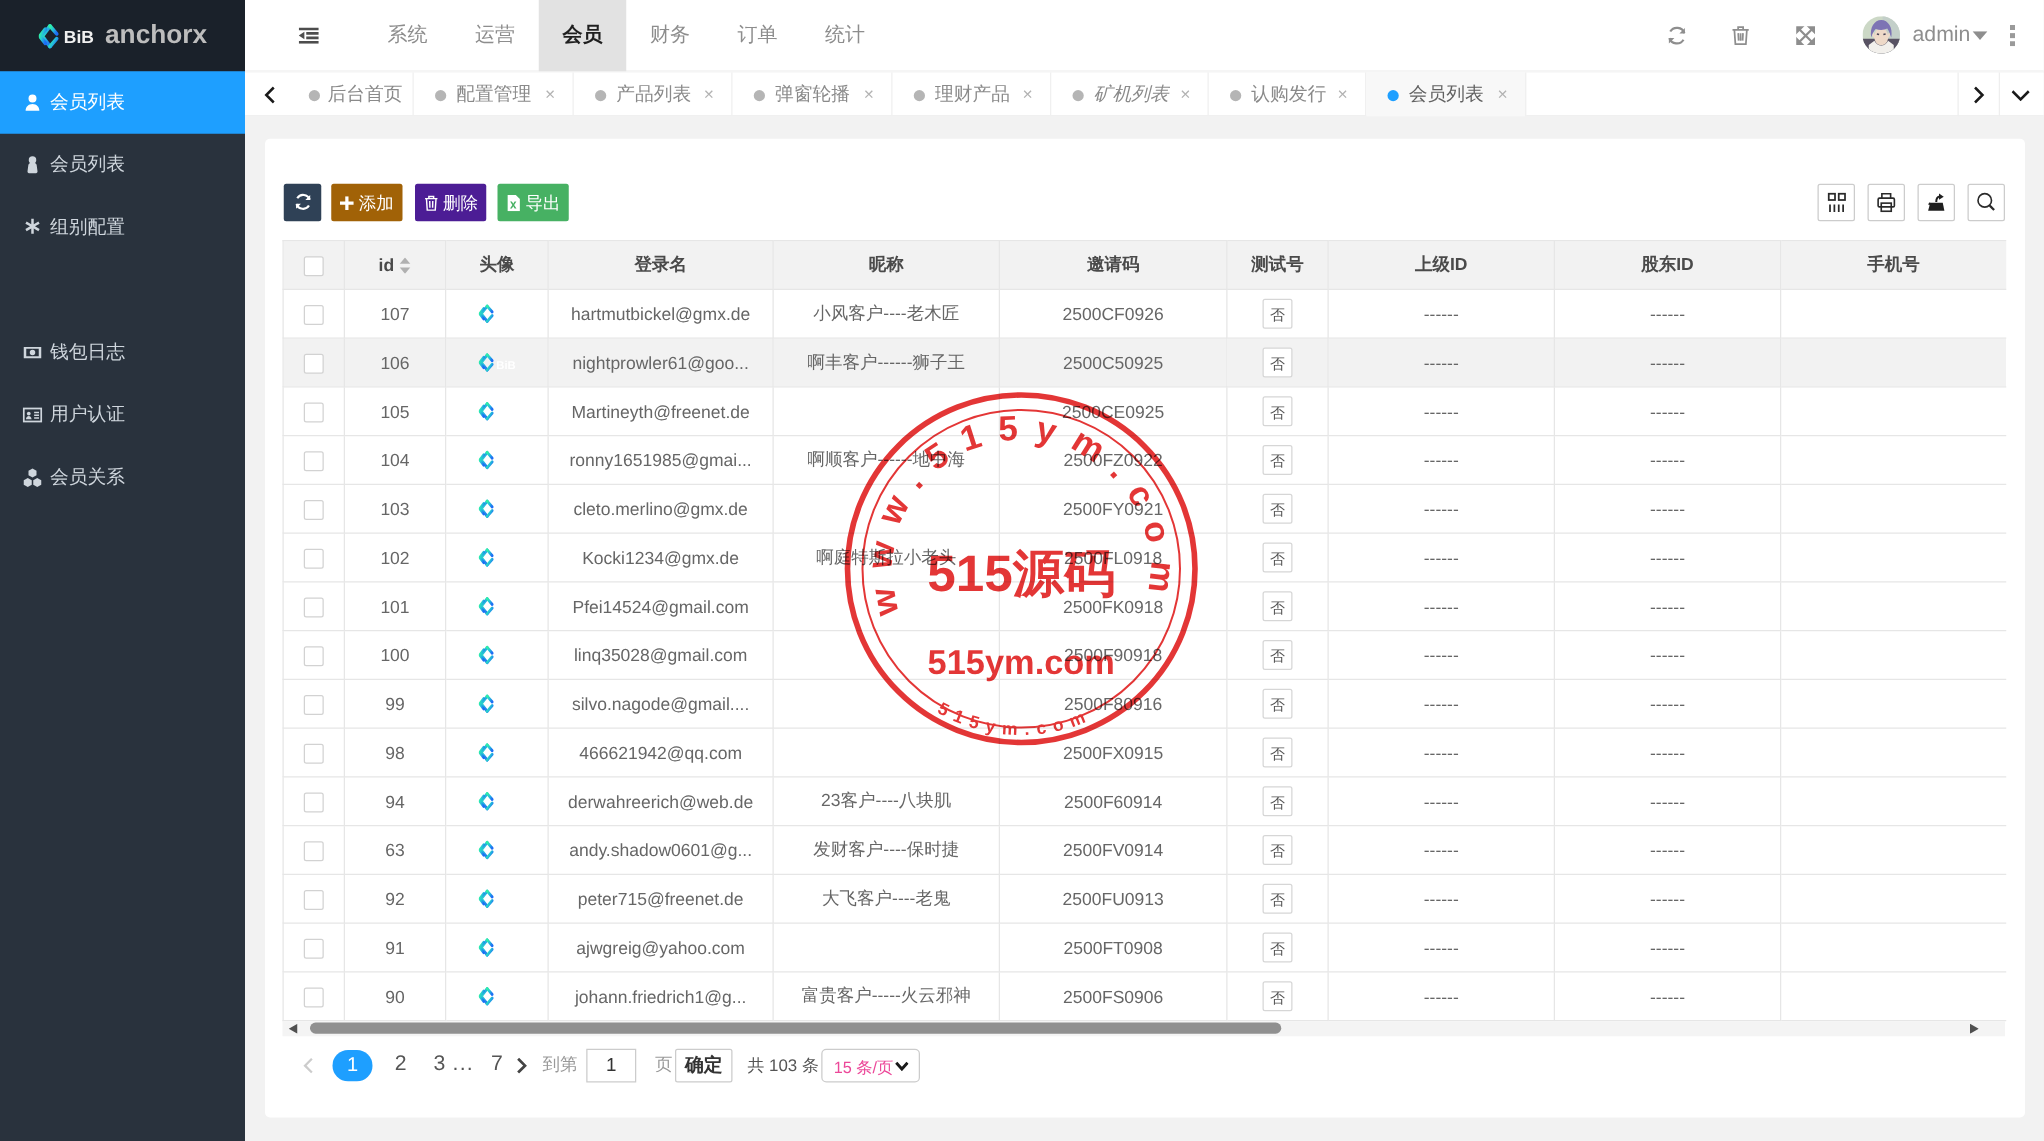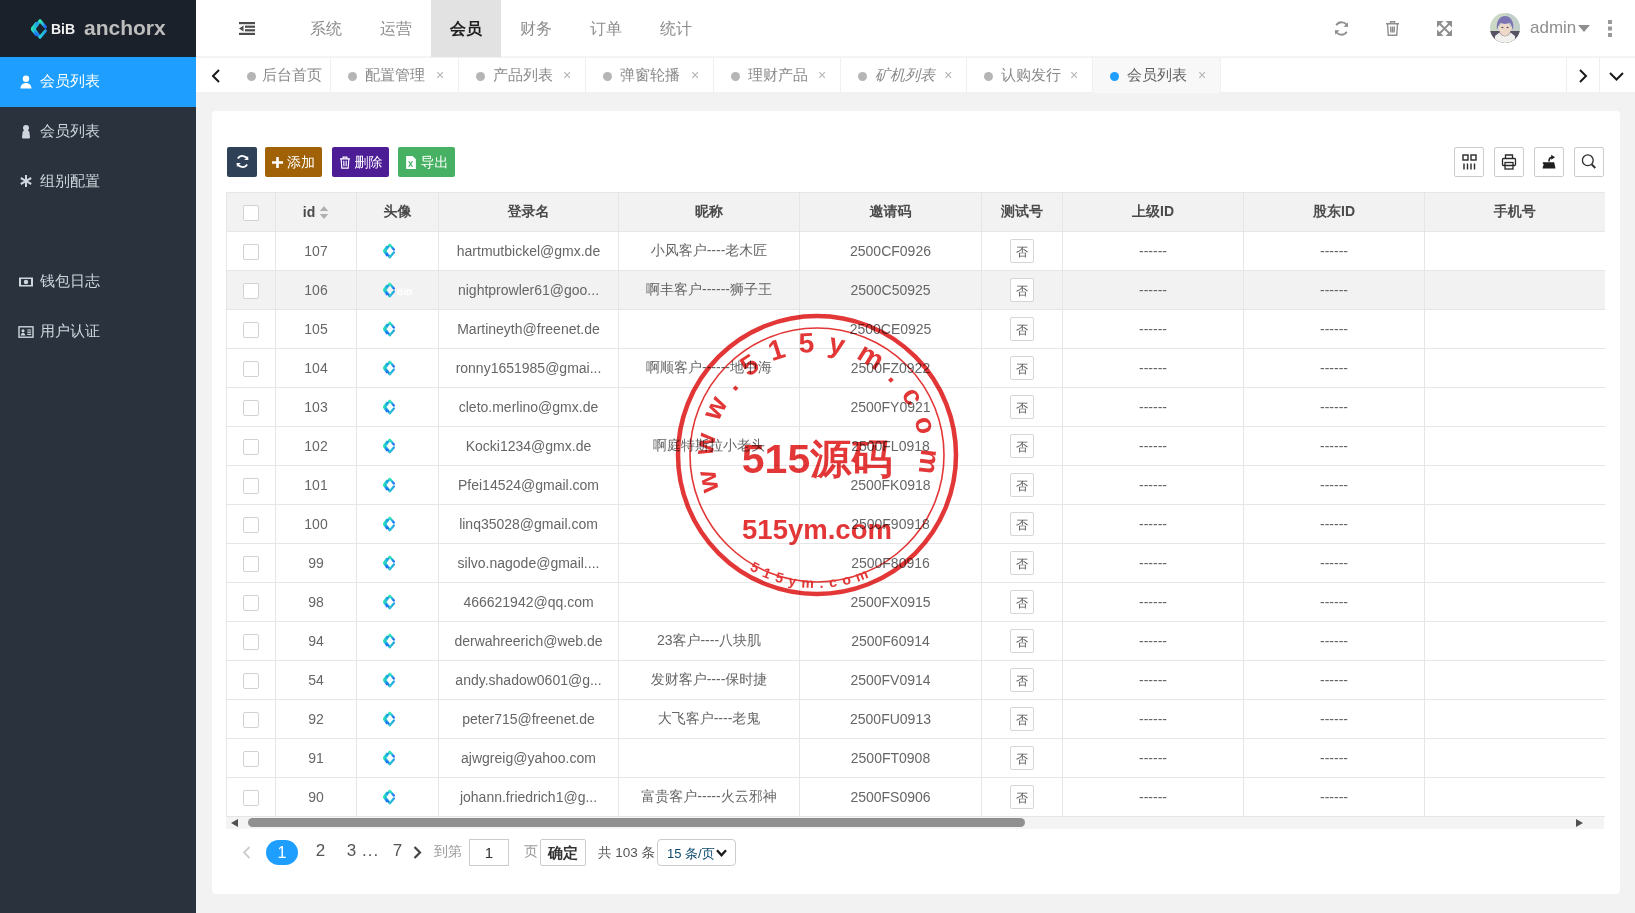--- a/index.html
+++ b/index.html
@@ -86,20 +86,30 @@
     <span class="mt">钱包日志</span>
   </div>
   <div class="menu-item" style="top:307px;">
     <svg class="mi" viewBox="0 0 16 16">
         <rect x="1" y="2.8" width="14" height="10.4" fill="none" stroke="#cfd6dd" stroke-width="1.4"></rect>
         <circle cx="5" cy="6.8" r="1.5" fill="#cfd6dd"></circle>
         <path d="M2.7 11.4c.3-1.9 1.3-2.7 2.3-2.7s2 .8 2.3 2.7z" fill="#cfd6dd"></path>
         <path d="M9.3 6h3.9M9.3 8.2h3.9M9.3 10.4h3.9" stroke="#cfd6dd" stroke-width="1.2"></path>
       </svg>
     <span class="mt">用户认证</span>
+  </div>
+  <div class="menu-item" style="top:357px;">
+    <svg class="mi" viewBox="0 0 16 16">
+        <g fill="#cfd6dd">
+          <path d="M8 0.8l3.2 1.8v3.6L8 8 4.8 6.2V2.6z"></path>
+          <path d="M4.2 8.4l3.2 1.8v3.6l-3.2 1.8L1 13.8v-3.6z"></path>
+          <path d="M11.8 8.4l3.2 1.8v3.6l-3.2 1.8-3.2-1.8v-3.6z"></path>
+        </g>
+      </svg>
+    <span class="mt">会员关系</span>
   </div>
 </div>
 
 <div class="header">
   <svg style="position:absolute;left:43px;top:22px;" width="16" height="13" viewBox="0 0 16 13">
     <g fill="#4d4d4d">
         <rect x="0" y="0" width="16" height="2.2"></rect>
         <rect x="6" y="3.6" width="10" height="2.2"></rect>
         <rect x="6" y="7.2" width="10" height="2.2"></rect>
         <rect x="0" y="10.8" width="16" height="2.2"></rect>
@@ -489,21 +499,21 @@
             <td>derwahreerich@web.de</td>
             <td>23客户----八块肌</td>
             <td>2500F60914</td>
             <td><span class="tag">否</span></td>
             <td>------</td>
             <td>------</td>
             <td class="noR"></td>
           </tr>
           <tr>
             <td><span class="cb"></span></td>
-            <td>54</td>
+            <td>63</td>
             <td><svg width="12" height="16" viewBox="0 0 16 20" style="vertical-align:-3px;">
                 <g stroke="url(#lg1)" stroke-width="3" fill="none" stroke-linejoin="round" stroke-linecap="round">
                   <path d="M9 1.8 L2.8 10 L9 18.2"></path>
                   <path d="M9 1.8 L14.4 8.1"></path>
                   <path d="M9 18.2 L14.4 11.9"></path>
                   <path d="M5.3 4.4 L1 10 L5.3 15.6"></path>
                 </g>
               </svg><span style="color:#fff;font-size:9px;font-weight:bold;"> BiB</span></td>
             <td>andy.shadow0601@g...</td>
             <td>发财客户----保时捷</td>
@@ -591,21 +601,21 @@
         <div style="left:150px;top:3px;width:15px;text-align:center;font-size:17px;letter-spacing:1px;">...</div>
         <div style="left:178px;top:3px;width:15px;text-align:center;font-size:17px;">7</div>
         <svg style="left:201px;top:8px;" width="9" height="13" viewBox="0 0 9 13">
           <path d="M1.5 1 L7 6.5 L1.5 12" fill="none" stroke="#444" stroke-width="2.2"></path>
         </svg>
         <div style="left:222px;top:5px;color:#999;font-size:14px;">到第</div>
         <div style="left:257px;top:1px;width:40px;height:27px;border:1px solid #ccc;text-align:center;line-height:25px;color:#333;font-size:15px;">1</div>
         <div style="left:312px;top:5px;color:#999;font-size:14px;">页</div>
         <div style="left:328px;top:1px;width:46px;height:27px;border:1px solid #ccc;border-radius:2px;text-align:center;line-height:25px;color:#333;font-weight:bold;font-size:15px;">确定</div>
         <div style="left:386px;top:6px;font-size:13.5px;">共 103 条</div>
-        <div style="left:445px;top:1px;width:79px;height:27px;border:1px solid #ccc;border-radius:4px;color:#0c4a6e;font-size:13px;">
+        <div style="left:445px;top:1px;width:79px;height:27px;border:1px solid #ccc;border-radius:4px;color:#ec4899;font-size:13px;">
           <span style="position:absolute;left:9px;top:5px;">15 条/页</span>
           <svg style="position:absolute;right:8px;top:9px;" width="11" height="8" viewBox="0 0 11 8">
             <path d="M1 1.2 L5.5 6.2 L10 1.2" fill="none" stroke="#1a1a1a" stroke-width="2.3"></path>
           </svg>
         </div>
       </div>
   </div>
 </div>
 
 <svg width="300" height="300" viewBox="0 0 300 300" style="position:absolute;left:667px;top:305px;opacity:0.88;mix-blend-mode:multiply;">

